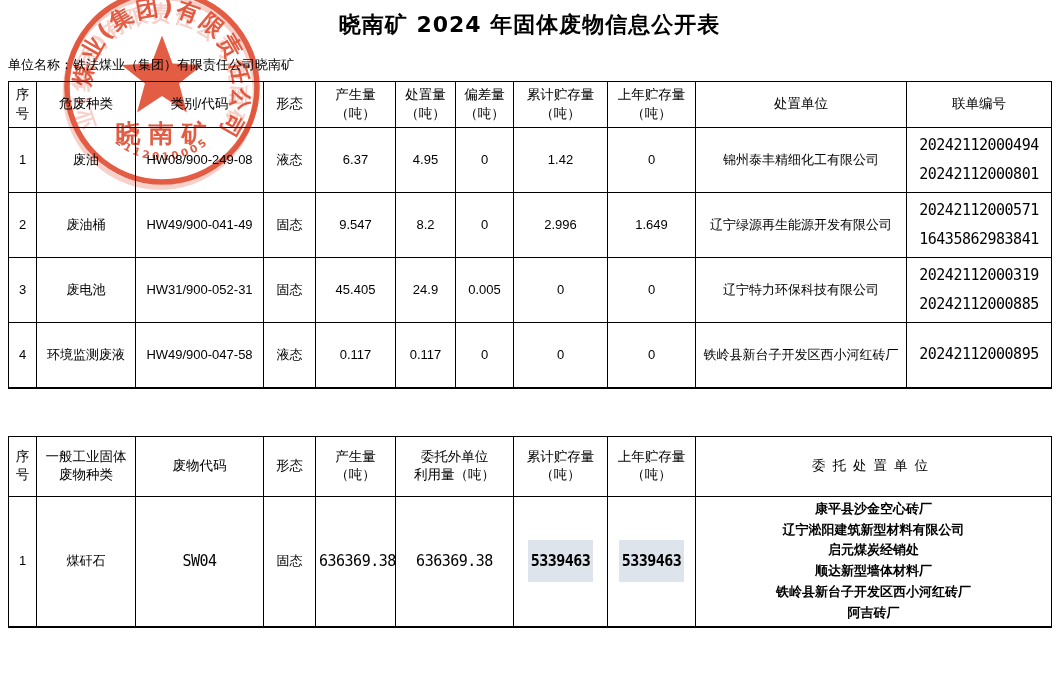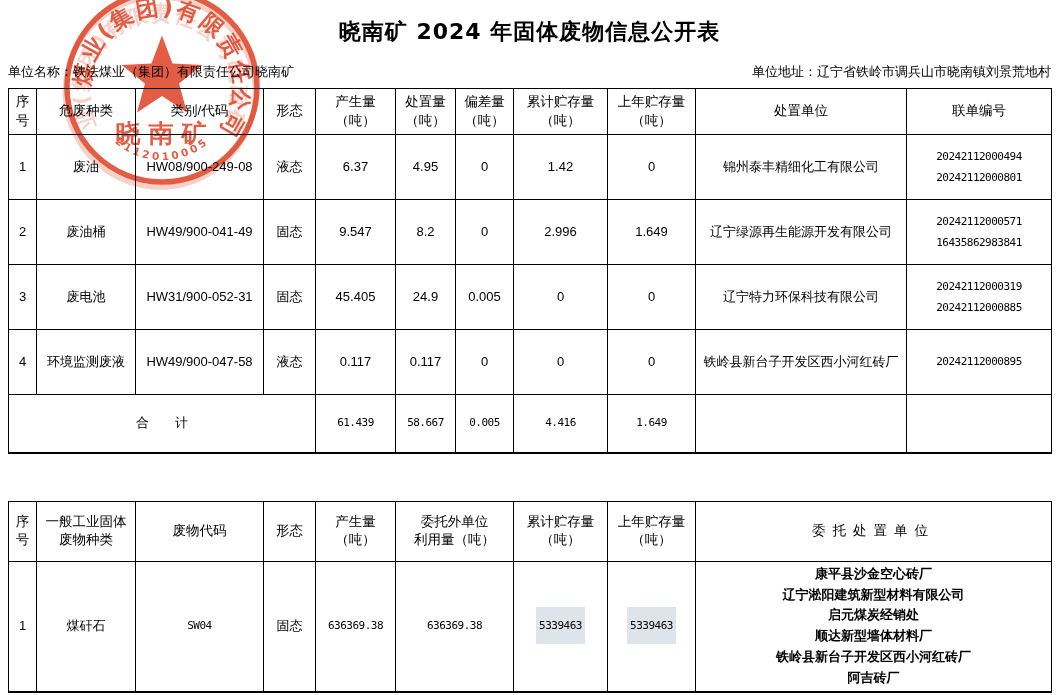--- a/index.html
+++ b/index.html
@@ -9,21 +9,21 @@
     background:#ffffff;
     font-family:"Liberation Sans", sans-serif;
     color:#000;
     position:relative;
     overflow:hidden;
   }
   .title {
     text-align:center;
     font-weight:bold;
     font-size:22px;
-    padding-top:17px;
+    padding-top:10px;
     letter-spacing:1px;
     font-family:"DejaVu Sans", sans-serif;
   }
   .info-row {
     display:flex;
     justify-content:space-between;
     font-size:13px;
     padding:0 8px;
     margin-top:16px;
     margin-bottom:7px;
@@ -41,27 +41,28 @@
     vertical-align:middle;
     font-size:13px;
     padding:2px 3px;
     line-height:1.35;
     overflow:hidden;
   }
   tr.h td { font-size:13.5px; }
   .gap { height:47px; }
   .alt-num {
     font-family:"DejaVu Sans Mono", monospace;
-    font-size:11px;
+    font-size:15px;
     letter-spacing:-0.5px;
   }
   .manifest div { line-height:1.95; }
   .hl {
     background:rgba(203,213,226,0.65);
     padding:12px 3px;
+    font-weight:bold;
   }
   .units-list div { line-height:1.6;font-weight:bold; }
   .sp-wide { letter-spacing:7px; }
   
   .seal {
     position:absolute;
     left:47px;
     top:-13px;
     width:230px;
     height:215px;
@@ -71,21 +72,20 @@
   }
   .seal text { font-family:"DejaVu Sans", sans-serif; font-weight:bold; }
 </style>
 </head>
 <body>
 
 <div class="title">晓南矿 2024 年固体废物信息公开表</div>
 
 <div class="info-row">
   <span>单位名称：铁法煤业（集团）有限责任公司晓南矿</span>
-  <span>单位地址：辽宁省铁岭市调兵山市晓南镇刘景荒地村</span>
 </div>
 
 <table class="tb">
   <colgroup>
     <col style="width:28px">
       <col style="width:99px">
       <col style="width:128px">
       <col style="width:52px">
     <col style="width:80px">
       <col style="width:60px">
@@ -198,30 +198,20 @@
     <td>0.117</td>
     <td>0</td>
     <td>0</td>
     <td>0</td>
     <td>铁岭县新台子开发区西小河红砖厂</td>
     <td class="manifest">
       <div class="alt-num">20242112000895</div>
     </td>
   </tr>
 
-  <tr style="height:58px">
-    <td colspan="4">合　　计</td>
-    <td class="alt-num">61.439</td>
-    <td class="alt-num">58.667</td>
-    <td class="alt-num">0.005</td>
-    <td class="alt-num">4.416</td>
-    <td class="alt-num">1.649</td>
-    <td></td>
-    <td></td>
-  </tr>
 </tbody>
   </table>
 
 <div class="gap"></div>
 
 <table class="tb">
   <colgroup>
     <col style="width:28px">
       <col style="width:99px">
       <col style="width:128px">

